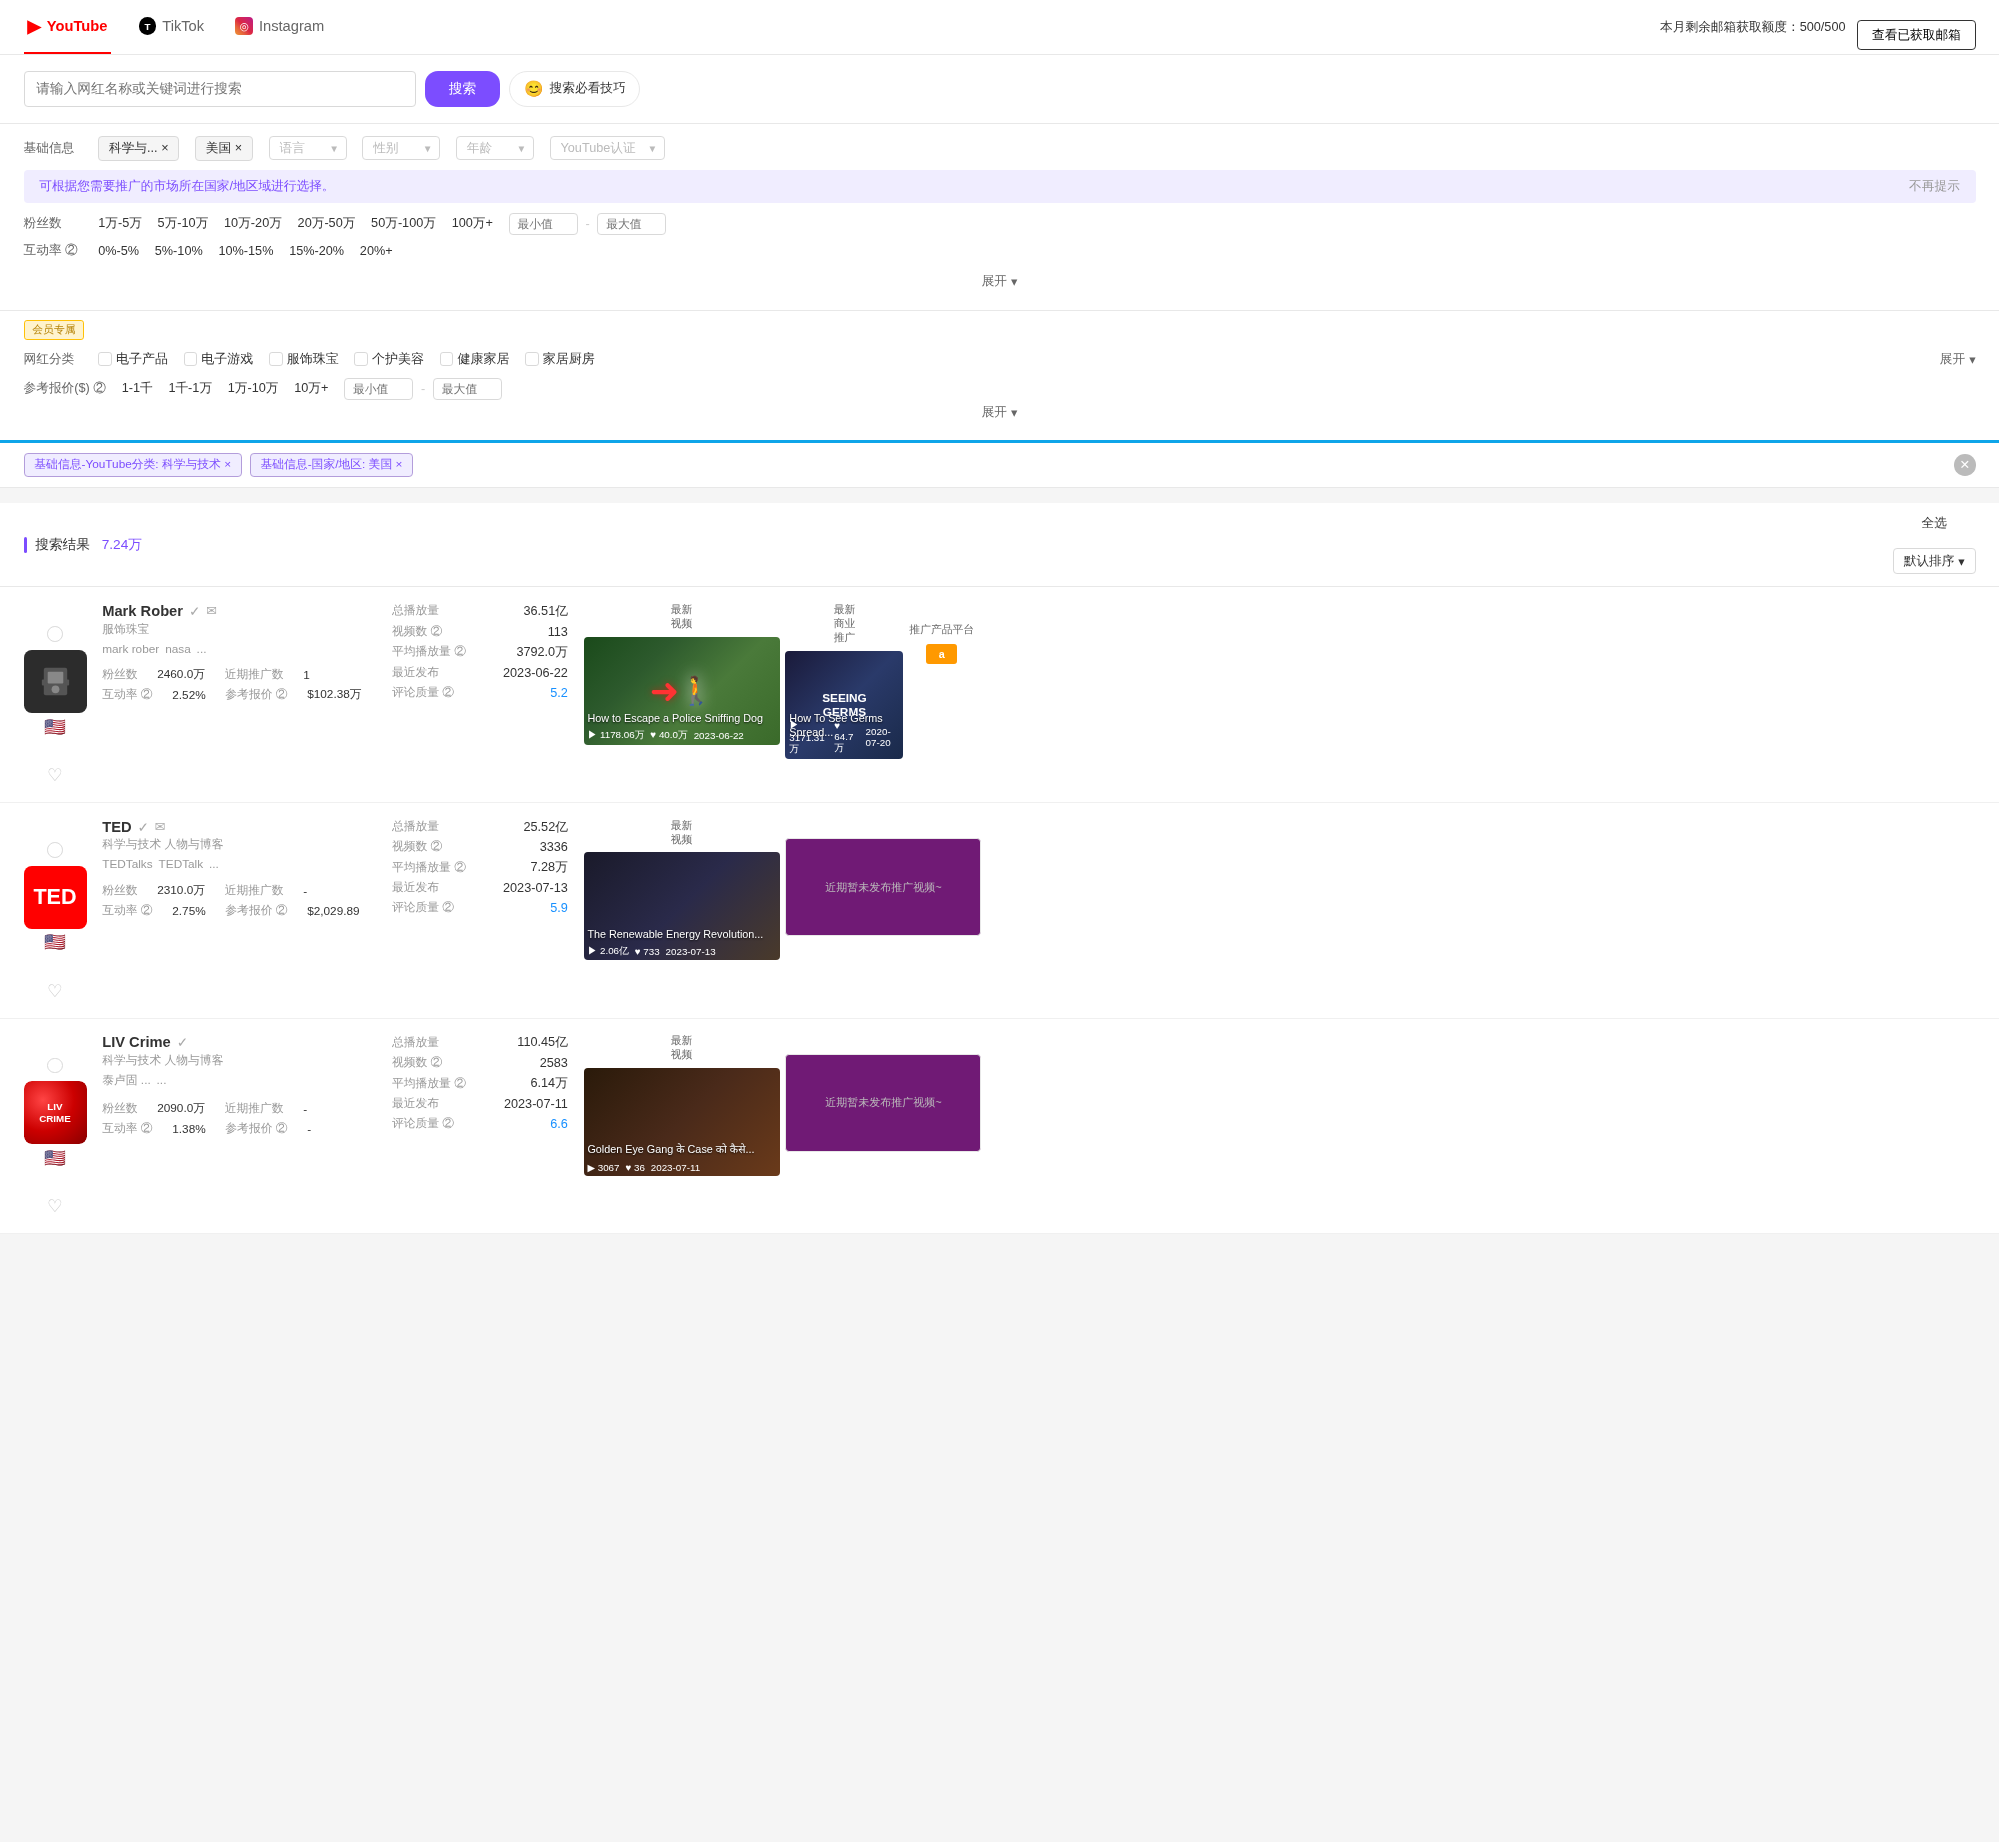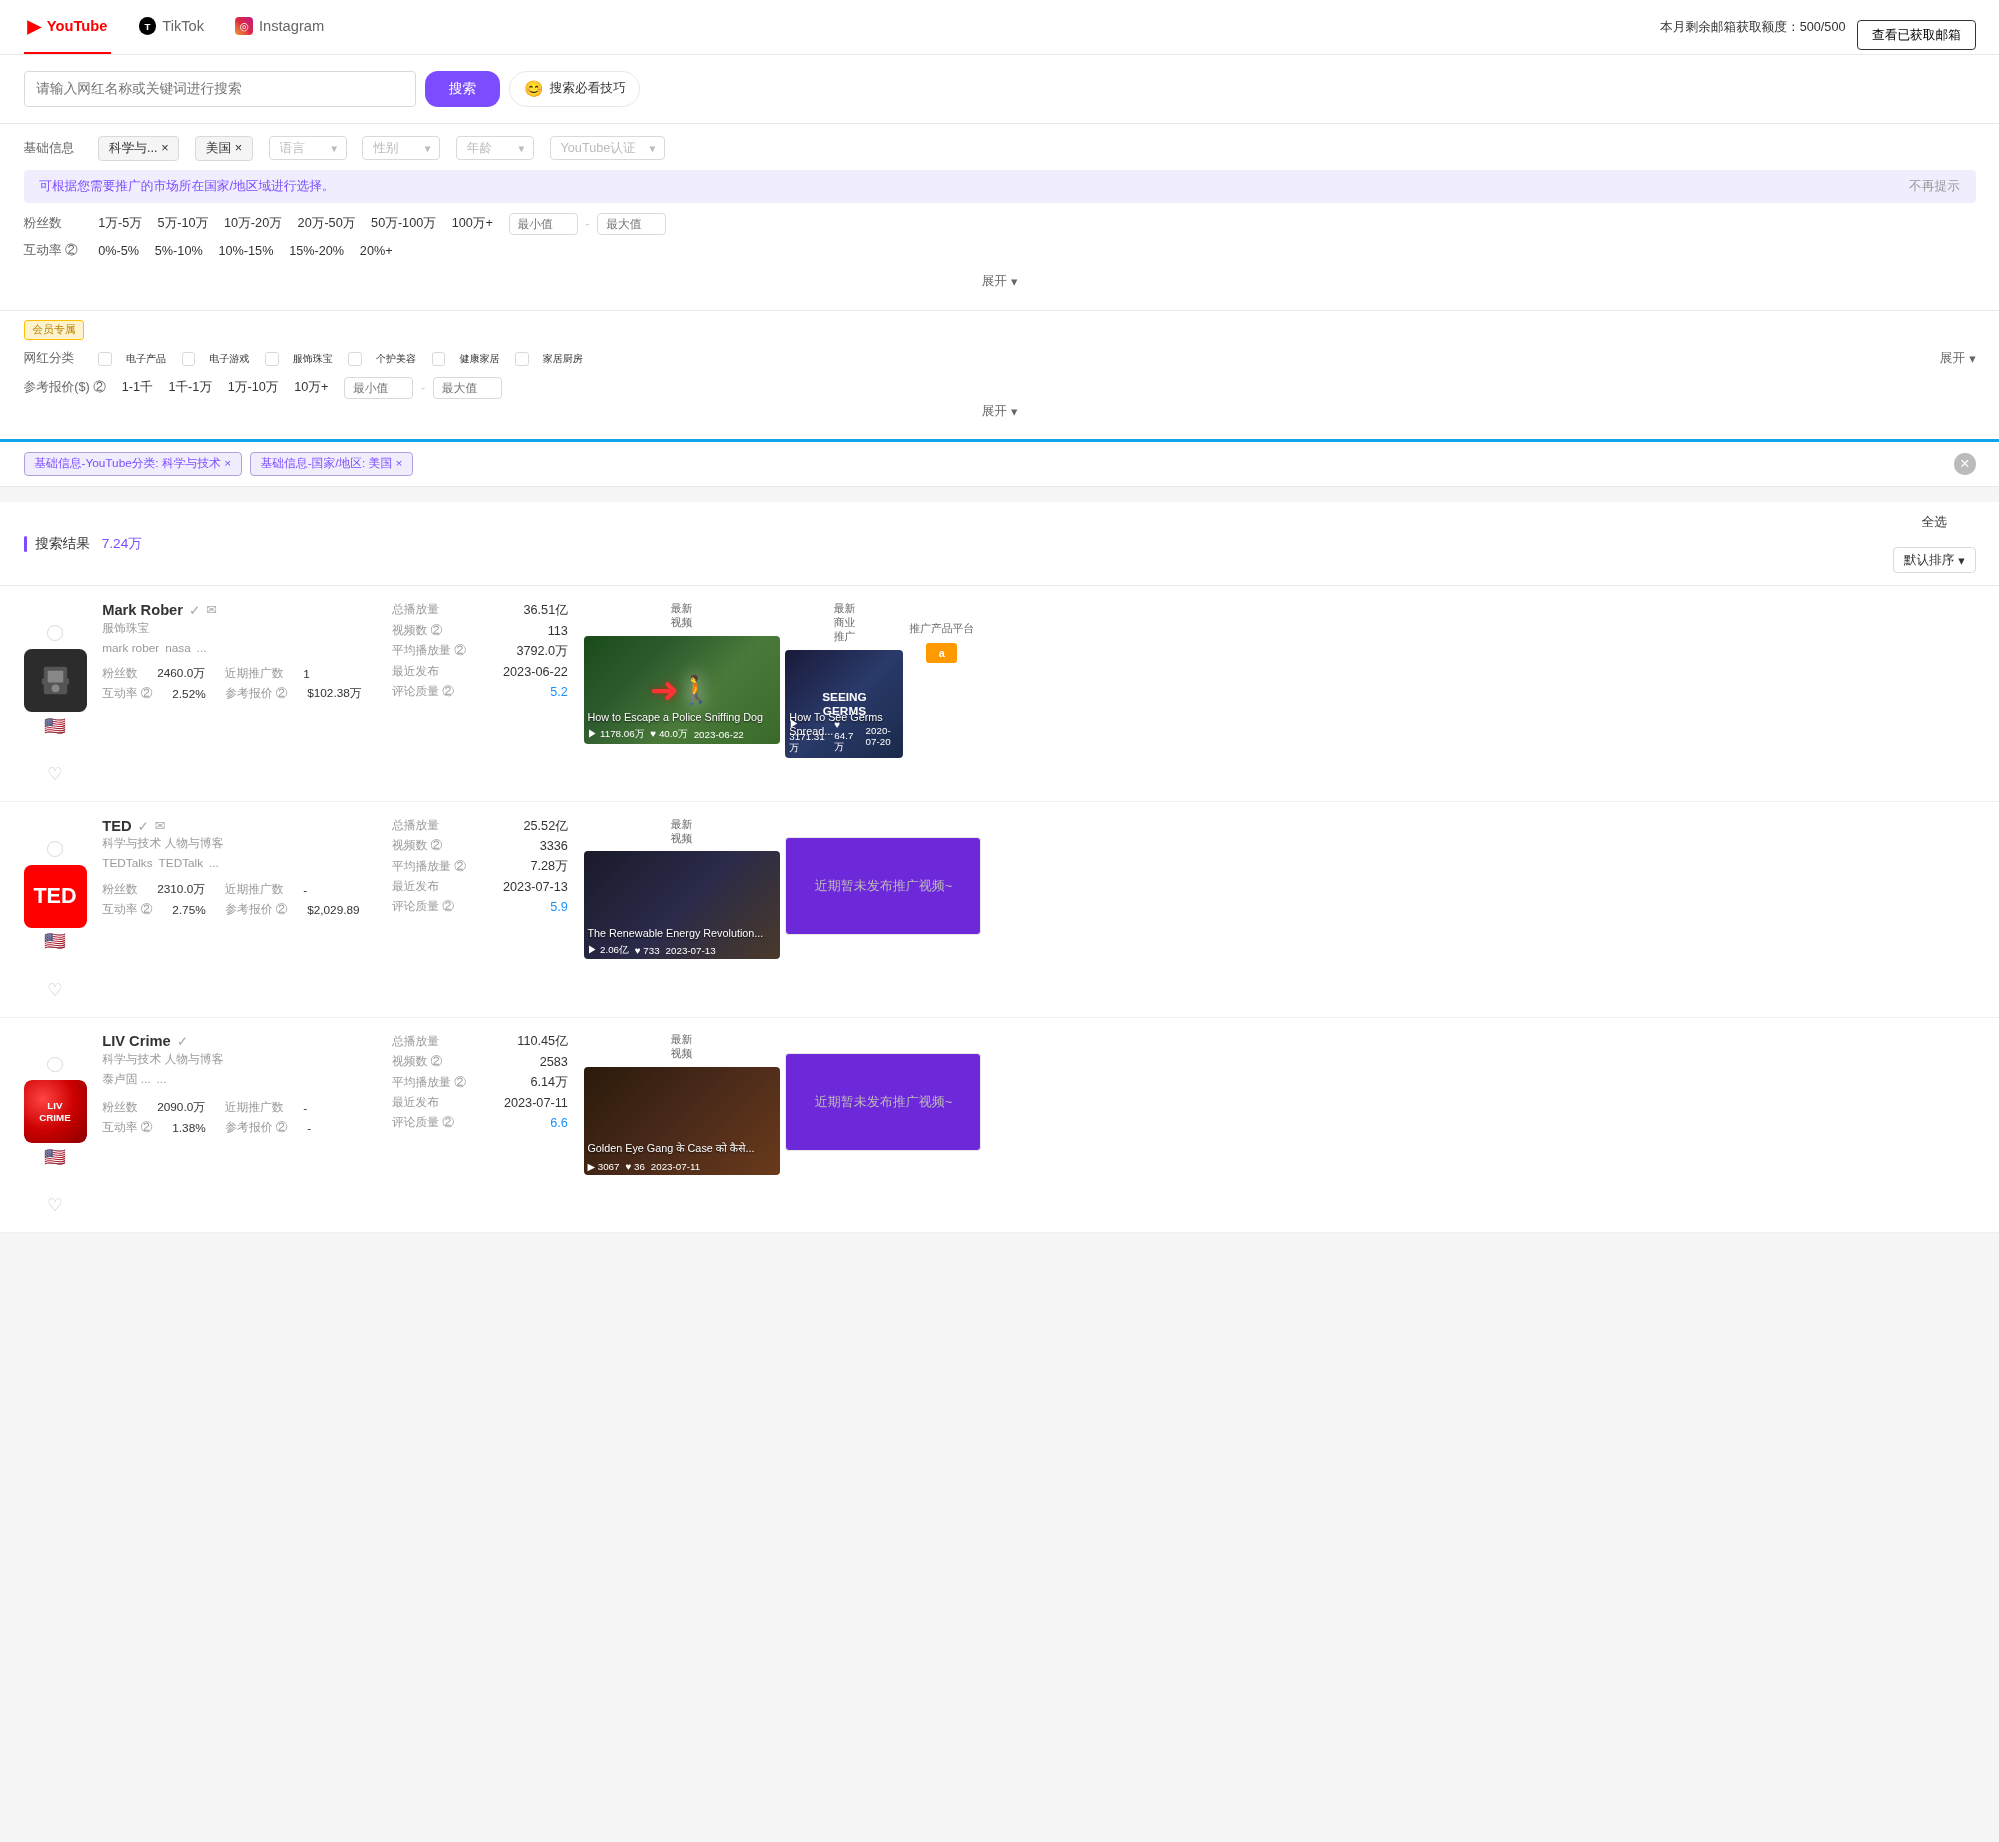--- a/index.html
+++ b/index.html
@@ -52,21 +52,21 @@
     .engagement-option { font-size: 12.7px; color: #333; cursor: pointer; }
 
     .expand-row { display: flex; justify-content: center; padding: 3.9px 0 7.8px; }
     .expand-btn { color: #666; font-size: 12.7px; cursor: pointer; display: flex; align-items: center; gap: 3.9px; background: none; border: none; }
 
     
     .member-section { background: #fff; padding: 9.8px 23.5px 11.8px; border-bottom: 3px solid #0ea5e9; }
     .member-badge { background: #fff3cd; color: #b8860b; font-size: 10.8px; padding: 2px 7.8px; border-radius: 2.9px; border: 1px solid #ffc107; display: inline-block; margin-bottom: 9.8px; }
     .member-row { display: flex; align-items: center; gap: 15.7px; flex-wrap: wrap; margin-bottom: 9.8px; }
     .member-label { color: #666; font-size: 12.7px; min-width: 59px; }
-    .category-option { display: flex; align-items: center; gap: 14px; font-size: 10px; color: #333; cursor: pointer; }
+    .category-option { display: flex; align-items: center; gap: 4px; font-size: 13px; color: #333; cursor: pointer; }
     .checkbox { width: 13.7px; height: 13.7px; border: 1px solid #d9d9d9; border-radius: 2.9px; display: inline-block; }
 
     .price-row { display: flex; align-items: center; gap: 15.7px; flex-wrap: wrap; }
     .price-option { font-size: 12.7px; color: #333; cursor: pointer; }
     .price-range { display: flex; align-items: center; gap: 7.8px; }
 
     
     .active-tags { padding: 9.8px 23.5px; background: #fff; display: flex; align-items: center; gap: 7.8px; flex-wrap: wrap; border-bottom: 1px solid #e8e8e8; }
     .active-tag { display: flex; align-items: center; gap: 3.9px; background: #f0edff; border: 1px solid #b39ddb; border-radius: 3.9px; padding: 2.9px 9.8px; font-size: 11.8px; color: #7c4dff; cursor: pointer; }
     .clear-all { margin-left: auto; width: 21.6px; height: 21.6px; background: #bbb; border-radius: 50%; display: flex; align-items: center; justify-content: center; color: #fff; font-size: 12.7px; cursor: pointer; }
@@ -119,21 +119,21 @@
 
     .results-list { position: relative; overflow-y: auto; max-height: 882px; }
 
     
     .section-gap { height: 7.8px; background: #f5f5f5; }
 
     .card-left-col { display: flex; flex-direction: column; align-items: center; gap: 3.9px; }
     .card-main { display: flex; flex: 1; gap: 15.7px; flex-wrap: wrap; }
     .info-metrics-col { display: flex; flex-direction: column; gap: 0; min-width: 274px; }
 
-    .recent-no-promo { background: #6d28d9; border: 1px solid #e8e8e8; border-radius: 3.9px; display: flex; align-items: center; justify-content: center; padding: 15.7px; font-size: 13px; color: #bbb; min-width: 108px; min-height: 98px; }
+    .recent-no-promo { background: #701a75; border: 1px solid #e8e8e8; border-radius: 3.9px; display: flex; align-items: center; justify-content: center; padding: 15.7px; font-size: 11px; color: #bbb; min-width: 108px; min-height: 98px; }
   </style>
 </head>
 <body>
 
 <div class="header">
   <div class="header-left">
     <div class="platform-tab active">
       <span class="yt-icon">▶</span>
       <span>YouTube</span>
     </div>

